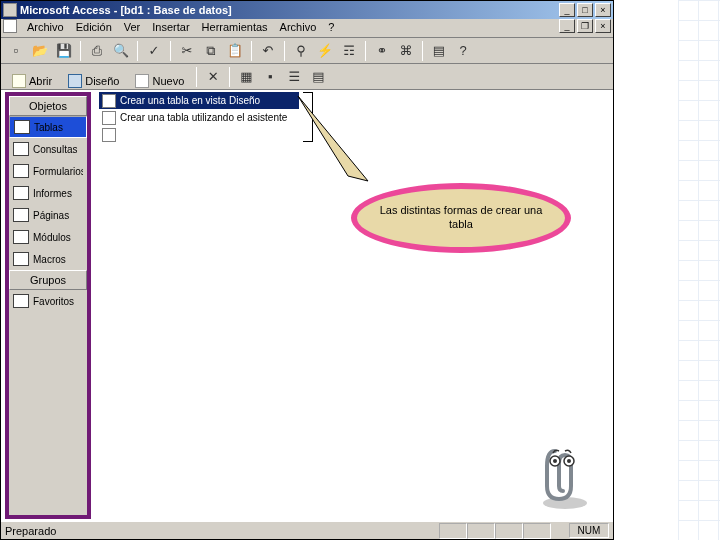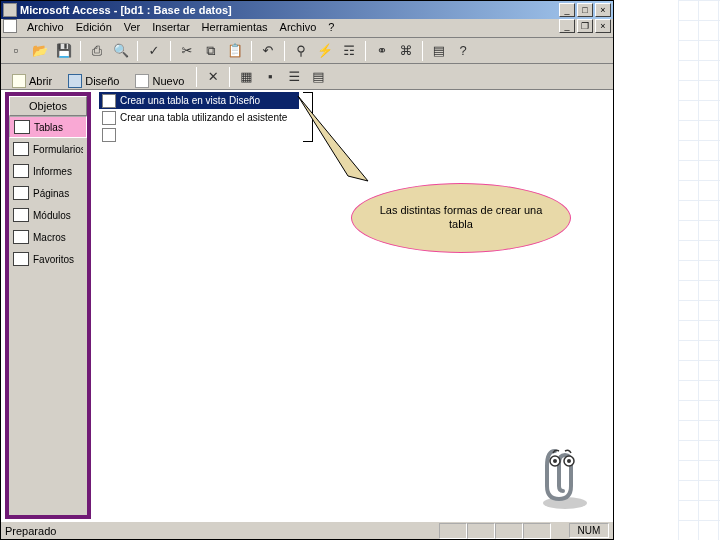--- a/index.html
+++ b/index.html
@@ -23,33 +23,33 @@
   .tb-textbtn { height: 22px; padding: 0 6px; display: flex; align-items: center; gap: 3px; border: 1px solid transparent; cursor: pointer; margin-top: 9px; }
   .tb-textbtn .ico { width: 14px; height: 14px; display: inline-block; }
   
   .main-area { position: absolute; top: 89px; left: 0; right: 0; bottom: 18px; background: #808080; }
   .db-window-area { position: absolute; top: 0; left: 0; right: 0; bottom: 0; background: #fff; }
   
   .objects-panel { position: absolute; left: 4px; top: 2px; width: 86px; bottom: 2px; background: #d4d0c8; border: 4px solid #701a75; }
   .panel-header { background: #d4d0c8; border: 1px solid #fff; border-right-color: #808080; border-bottom-color: #808080; text-align: center; padding: 3px 0; font-size: 11px; cursor: pointer; }
   .obj-item { display: flex; align-items: center; gap: 4px; padding: 3px 4px; cursor: pointer; height: 22px; }
   .obj-item .obj-ico { width: 16px; height: 14px; background: #fff; border: 1px solid #404040; display: inline-block; flex-shrink: 0; }
-  .obj-item.sel { background: #f9a8d4; border: 1px inset #fff; }
+  .obj-item.sel { background: #1d4ed8; border: 1px inset #fff; }
   .obj-item span { font-size: 10px; white-space: nowrap; overflow: hidden; }
   
   .create-list { position: absolute; left: 98px; top: 2px; width: 200px; }
   .create-item { display: flex; align-items: center; gap: 4px; padding: 2px 3px; height: 17px; cursor: pointer; }
   .create-item .c-ico { width: 14px; height: 14px; background: #fff; border: 1px solid #808080; flex-shrink: 0; display:inline-block; }
   .create-item.selected { background: #0a246a; color: #fff; }
   .create-item span { font-size: 10px; white-space: nowrap; }
   
   .bracket { position: absolute; left: 302px; top: 2px; width: 10px; height: 50px; border-right: 1px solid #000; border-top: 1px solid #000; border-bottom: 1px solid #000; }
   
   .callout-wrap { position: absolute; left: 340px; top: 73px; width: 250px; height: 120px; }
-  .callout-bubble { width: 220px; height: 70px; background: #e8d9a8; border: 1px solid #ec4899; border-radius: 50%; display: flex; align-items: center; justify-content: center; text-align: center; padding: 8px 18px; font-size: 14px; font-family: Verdana, sans-serif; line-height: 1.25; position: absolute; top: 20px; left: 10px; }
+  .callout-bubble { width: 220px; height: 70px; background: #e8d9a8; border: 6px solid #ec4899; border-radius: 50%; display: flex; align-items: center; justify-content: center; text-align: center; padding: 8px 18px; font-size: 14px; font-family: Verdana, sans-serif; line-height: 1.25; position: absolute; top: 20px; left: 10px; }
   .callout-svg { position: absolute; left: -48px; top: -72px; }
   
   .clippy { position: absolute; right: 18px; bottom: 10px; width: 60px; height: 70px; }
   .clippy svg { width: 100%; height: 100%; }
   
   .statusbar { position: absolute; left: 0; right: 0; bottom: 0; height: 18px; background: #d4d0c8; border-top: 1px solid #fff; display: flex; align-items: center; padding: 0 4px; font-size: 10px; gap: 14px; }
   .status-left { flex: 1; }
   .status-cells { display: flex; gap: 0; }
   .status-cell { width: 28px; height: 16px; border: 1px inset #fff; }
   .status-right { width: 40px; text-align: center; border: 1px inset #fff; font-size: 10px; padding: 1px 3px; margin-left: 4px; }
@@ -145,38 +145,43 @@
     <div class="db-window-area">
 
       <div class="objects-panel">
         <div class="panel-header">Objetos</div>
         <div class="obj-item sel">
           <span class="obj-ico"></span>
           <span>Tablas</span>
         </div>
         <div class="obj-item">
           <span class="obj-ico"></span>
+          <span>Consultas</span>
+        </div>
+        <div class="obj-item">
+          <span class="obj-ico"></span>
           <span>Formularios</span>
         </div>
         <div class="obj-item">
           <span class="obj-ico"></span>
           <span>Informes</span>
         </div>
         <div class="obj-item">
           <span class="obj-ico"></span>
           <span>Páginas</span>
         </div>
         <div class="obj-item">
           <span class="obj-ico"></span>
           <span>Módulos</span>
         </div>
         <div class="obj-item">
           <span class="obj-ico"></span>
           <span>Macros</span>
         </div>
+        <div class="panel-header">Grupos</div>
         <div class="obj-item">
           <span class="obj-ico"></span>
           <span>Favoritos</span>
         </div>
       </div>
 
       <div class="create-list">
         <div class="create-item selected">
           <span class="c-ico"></span>
           <span>Crear una tabla en vista Diseño</span>

